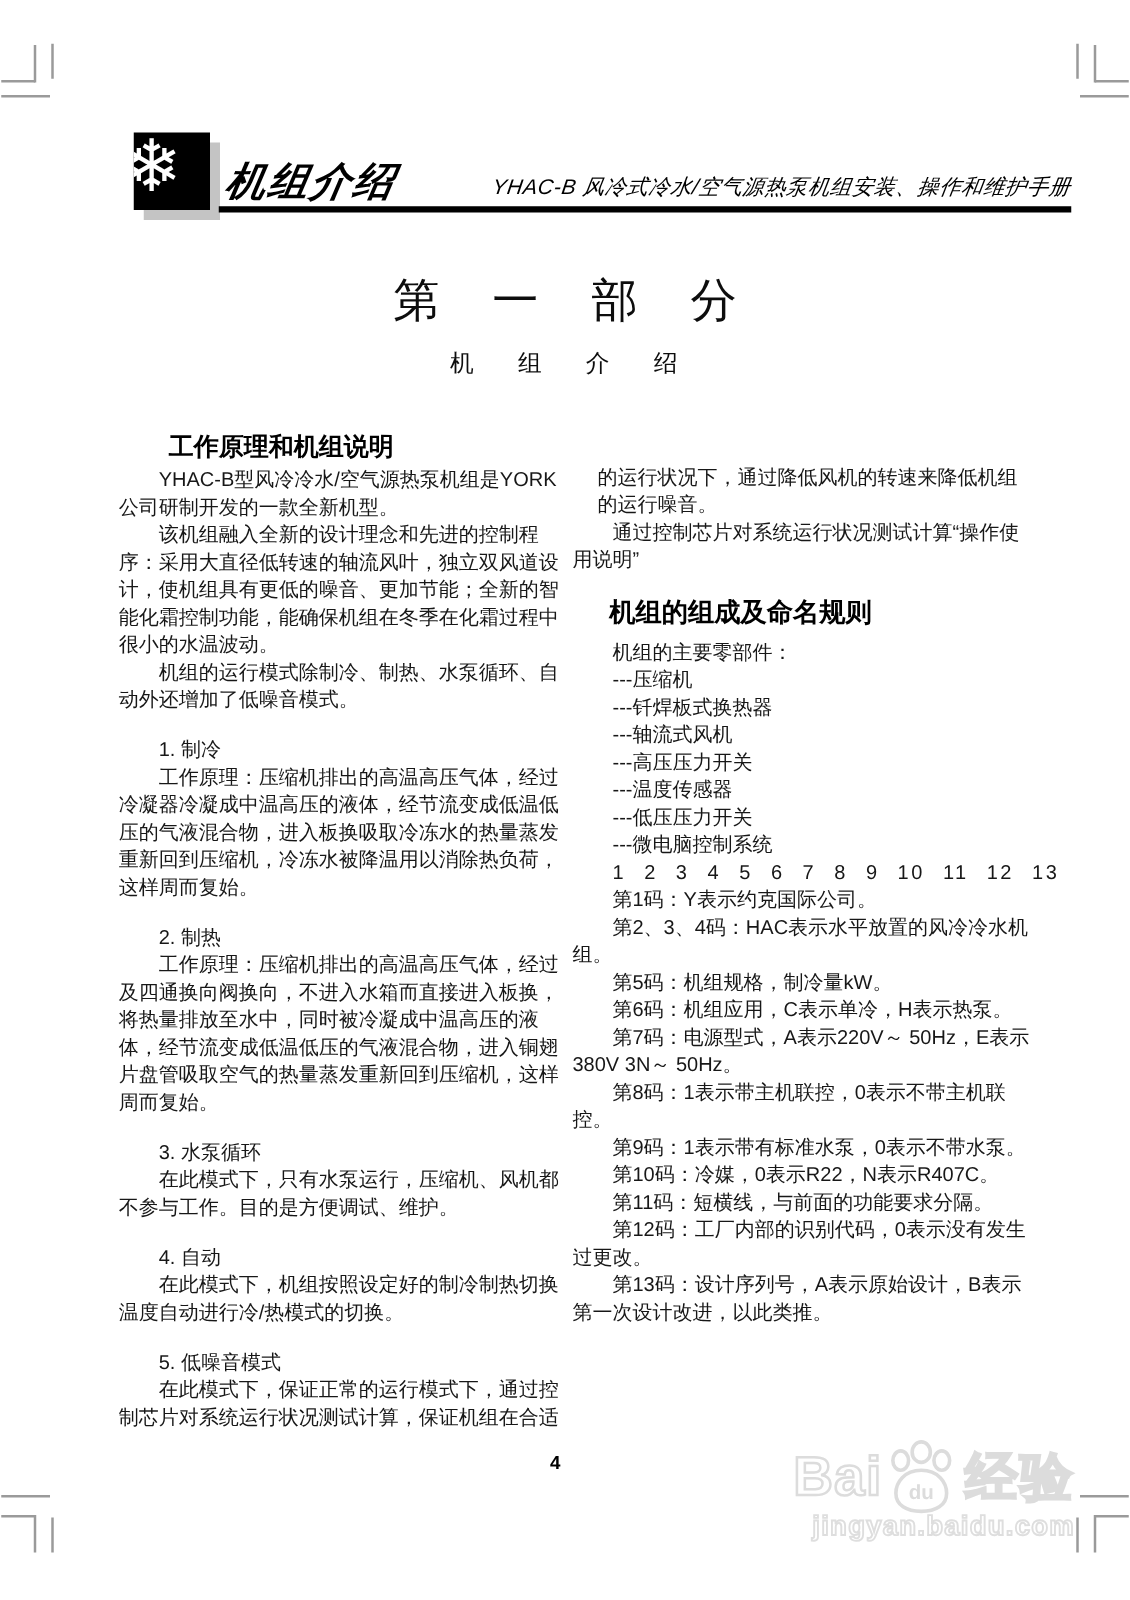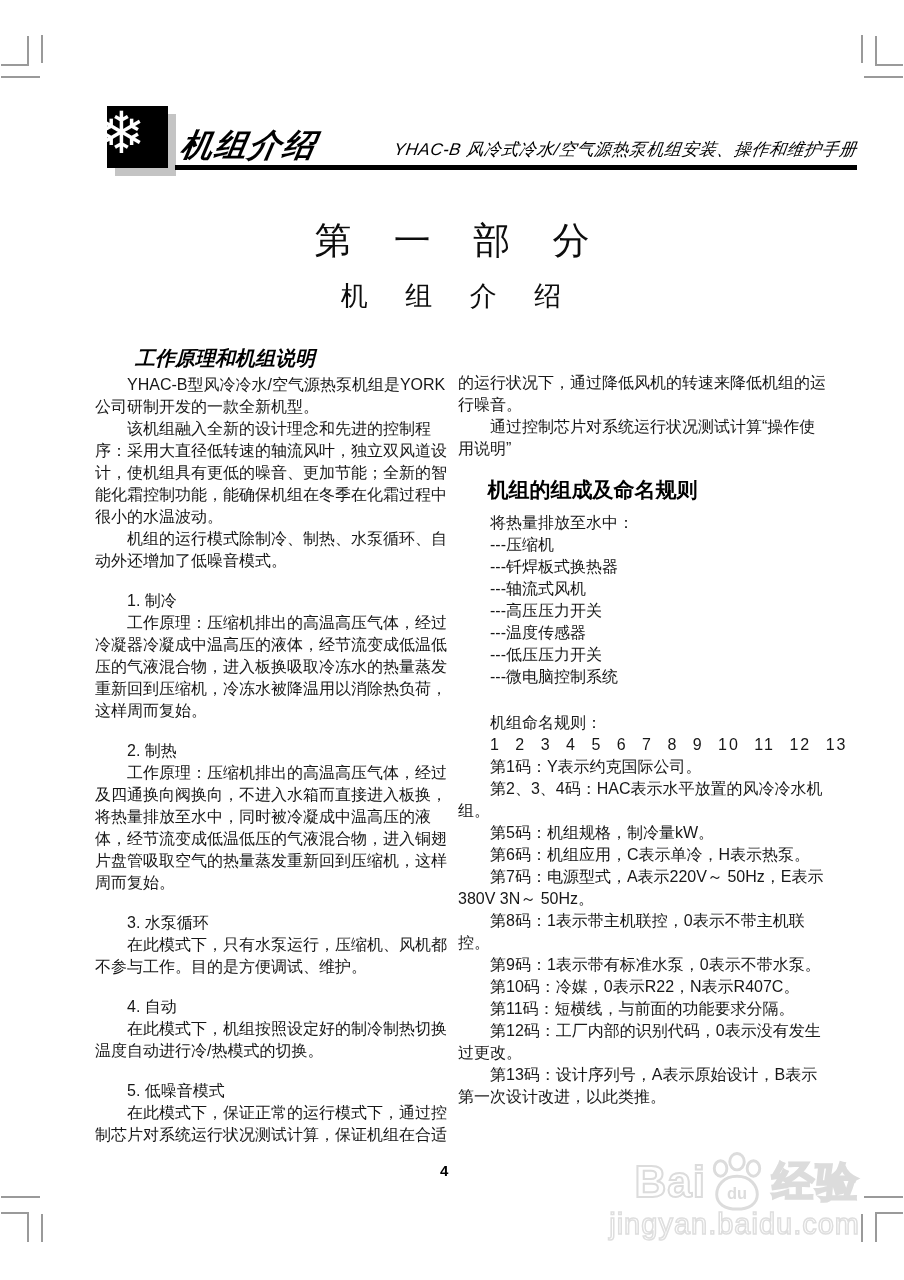--- a/index.html
+++ b/index.html
@@ -36,33 +36,33 @@
   }
 
   
   .part-title{
     position:absolute;left:0;top:216px;width:904px;text-align:center;
     font-size:37px;letter-spacing:16px;padding-left:16px;box-sizing:border-box;
     color:#0d0d0d;
   }
   .part-subtitle{
     position:absolute;left:0;top:278px;width:904px;text-align:center;
-    font-size:27px;letter-spacing:15px;padding-left:13px;box-sizing:border-box;
+    font-size:19px;letter-spacing:15px;padding-left:13px;box-sizing:border-box;
     color:#0d0d0d;
   }
 
   
   .col{position:absolute;top:346px;font-size:16px;line-height:22px;color:#171717;}
   .col-left{left:95px;width:360px;}
   .col-right{left:458px;width:368px;}
   .col p{margin:0;text-indent:2em;}
-  .col p.no-indent{text-indent:0;}
+  .col p.no-indent{text-indent:0;margin-left:20px;}
   .col-left h3{
     margin:0;font-size:20px;line-height:24px;font-weight:bold;
-    text-indent:2em;margin-bottom:4px;color:#000;font-style:italic;
+    text-indent:2em;margin-bottom:4px;color:#000;
   }
   .col-right h3{
     margin:16px 0 8px 0;font-size:21px;line-height:28px;font-weight:bold;
     text-indent:1.4em;color:#000;font-family:Liberation Serif, serif;
   }
   .mode-title{margin-top:18px !important;}
   .gap-top{margin-top:24px !important;}
   .code-line{
     text-indent:0 !important;margin-left:2em !important;
     letter-spacing:2px;word-spacing:8px;white-space:nowrap;
@@ -80,21 +80,21 @@
   }
   .wm-row1{display:flex;align-items:center;justify-content:flex-end;height:64px;}
   .wm-text{
     font-weight:bold;color:#ffffff;-webkit-text-stroke:2px #dcdcdc;
     text-shadow:0 0 1px #e6e6e6;
   }
   .wm-bai{font-size:44px;letter-spacing:1px;}
   .wm-jingyan{font-size:42px;letter-spacing:2px;margin-left:4px;}
   .wm-paw{width:58px;height:62px;margin:0 2px;flex:0 0 auto;}
   .wm-url{
-    font-size:29px;font-weight:normal;color:#ffffff;margin-top:-6px;
+    font-size:22px;font-weight:bold;color:#ffffff;margin-top:-6px;
     -webkit-text-stroke:1.5px #dedede;text-shadow:0 0 1px #ececec;
     letter-spacing:1px;
   }
 </style>
 </head>
 <body>
 
 <div id="page">
 
   <div class="mark" style="left:27px;top:36px;width:2px;height:30px;"></div>
@@ -147,30 +147,29 @@
 
     <p class="mode-title">5. 低噪音模式</p>
     <p>在此模式下，保证正常的运行模式下，通过控制芯片对系统运行状况测试计算，保证机组在合适</p>
   </div>
 
   <div class="col col-right">
     <p class="no-indent" style="margin-top:26px;">的运行状况下，通过降低风机的转速来降低机组的运行噪音。</p>
     <p>通过控制芯片对系统运行状况测试计算“操作使用说明”</p>
 
     <h3>机组的组成及命名规则</h3>
-    <p>将热量排放至水中：</p>
+    <p>机组的主要零部件：</p>
     <p>---压缩机</p>
     <p>---钎焊板式换热器</p>
     <p>---轴流式风机</p>
     <p>---高压压力开关</p>
     <p>---温度传感器</p>
     <p>---低压压力开关</p>
     <p>---微电脑控制系统</p>
 
-    <p class="gap-top">机组命名规则：</p>
     <p class="code-line">1 2 3 4 5 6 7 8 9 10 11 12 13</p>
 
     <p>第1码：Y表示约克国际公司。</p>
     <p>第2、3、4码：HAC表示水平放置的风冷冷水机组。</p>
     <p>第5码：机组规格，制冷量kW。</p>
     <p>第6码：机组应用，C表示单冷，H表示热泵。</p>
     <p>第7码：电源型式，A表示220V～ 50Hz，E表示380V 3N～ 50Hz。</p>
     <p>第8码：1表示带主机联控，0表示不带主机联控。</p>
     <p>第9码：1表示带有标准水泵，0表示不带水泵。</p>
     <p>第10码：冷媒，0表示R22，N表示R407C。</p>

